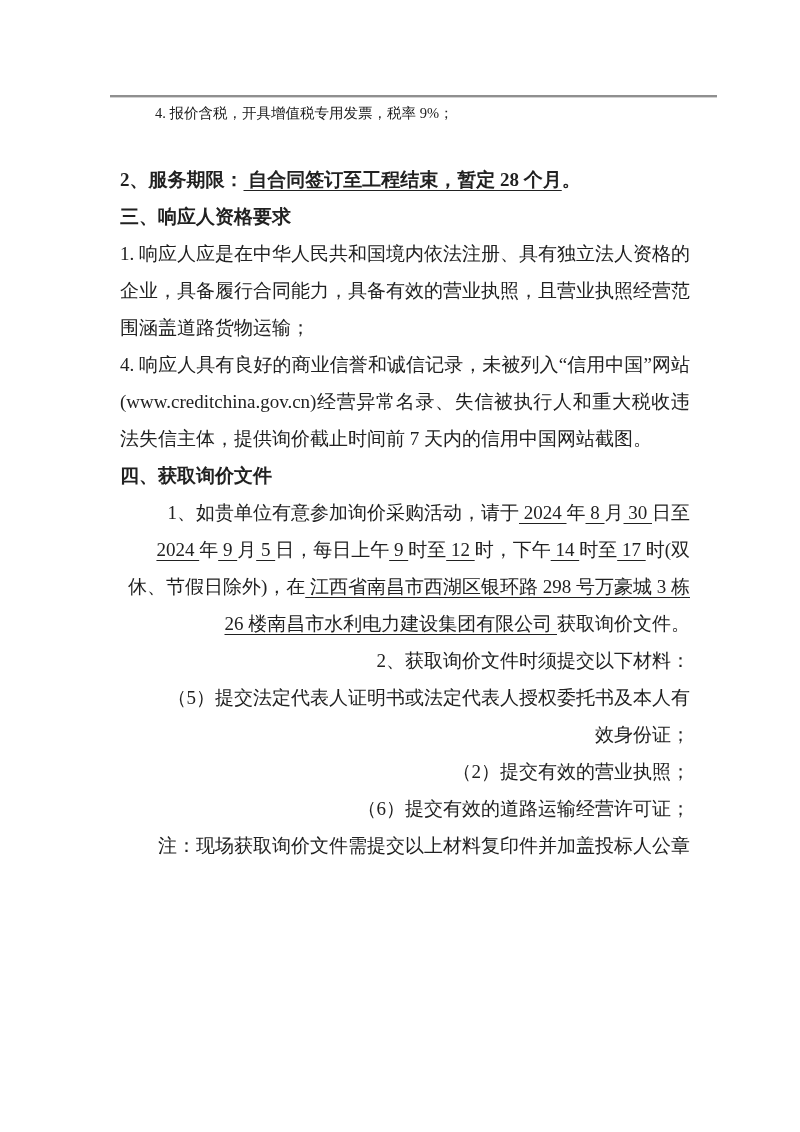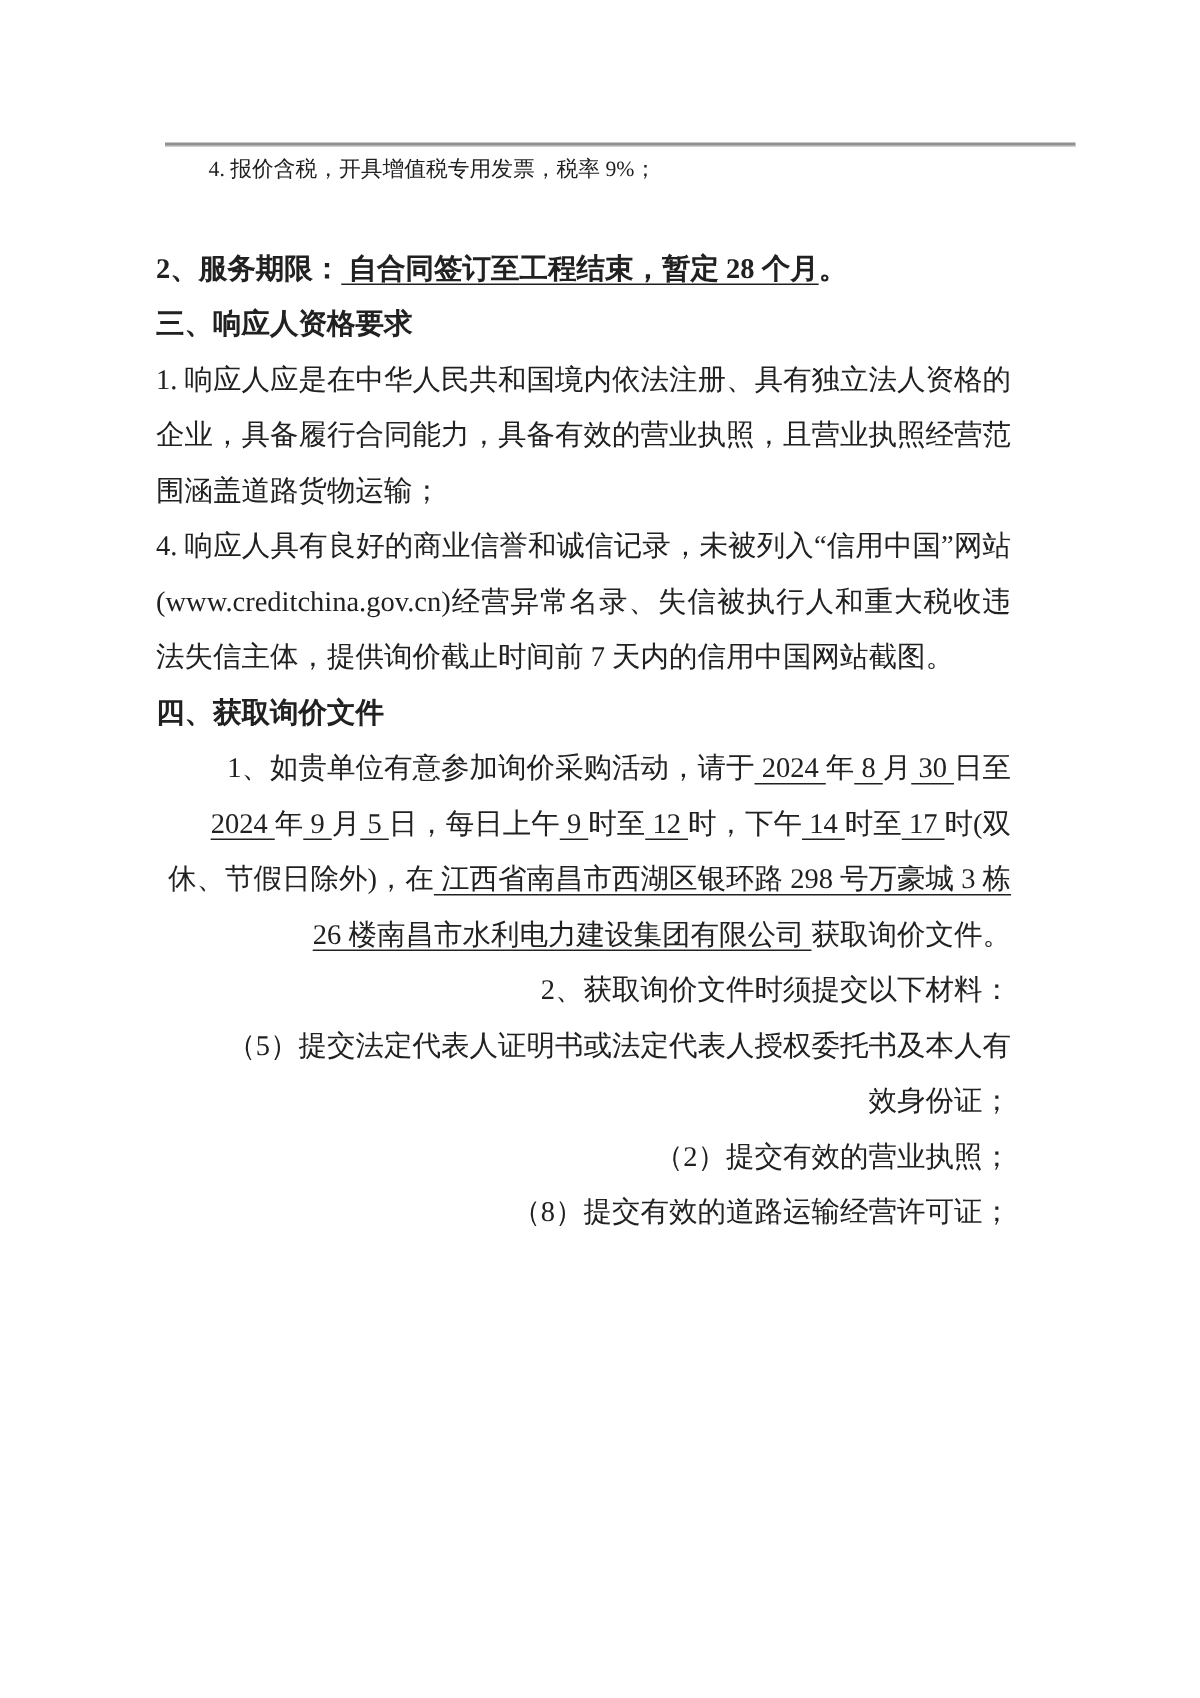--- a/index.html
+++ b/index.html
@@ -20,21 +20,21 @@
     position: absolute;
     left: 110px;
     top: 95px;
     width: 607px;
     height: 2px;
     background: #8f8f8f;
     border-bottom: 1px solid #d2d2d2;
   }
   .content {
     position: absolute;
-    left: 104px;
+    left: 120px;
     top: 99px;
     width: 570px;
   }
   .small-note {
     font-size: 14.5px;
     line-height: 29px;
     margin: 0 0 0 35px;
   }
   .gap {
     height: 33px;
@@ -74,17 +74,18 @@
     <p class="line just">4. 响应人具有良好的商业信誉和诚信记录，未被列入“信用中国”网站(www.creditchina.gov.cn)经营异常名录、失信被执行人和重大税收违法失信主体，提供询价截止时间前 7 天内的信用中国网站截图。</p>
 
     <h2 class="line bold">四、获取询价文件</h2>
 
     <p class="line just indent"><span>1、如贵单位有意参加询价采购活动，请于</span><span class="u"> 2024 </span><span>年</span><span class="u"> 8 </span><span>月</span><span class="u"> 30 </span><span>日至</span><span class="u"> 2024 </span><span>年</span><span class="u"> 9 </span><span>月</span><span class="u"> 5 </span><span>日，每日上午</span><span class="u"> 9 </span><span>时至</span><span class="u"> 12 </span><span>时，下午</span><span class="u"> 14 </span><span>时至</span><span class="u"> 17 </span><span>时(双休、节假日除外)，在</span><span class="u"> 江西省南昌市西湖区银环路 298 号万豪城 3 栋 26 楼南昌市水利电力建设集团有限公司 </span><span>获取询价文件。</span></p>
 
     <p class="line indent">2、获取询价文件时须提交以下材料：</p>
 
     <p class="line just indent">（5）提交法定代表人证明书或法定代表人授权委托书及本人有效身份证；</p>
     <p class="line indent">（2）提交有效的营业执照；</p>
-    <p class="line indent">（8）提交有效的道路运输经营许可证；</p>
+    <p class="line indent">（6）提交有效的道路运输经营许可证；</p>
 
+    <p class="line indent">注：现场获取询价文件需提交以上材料复印件并加盖投标人公章</p>
 
   </div>
 </div>
 
 </body></html>

